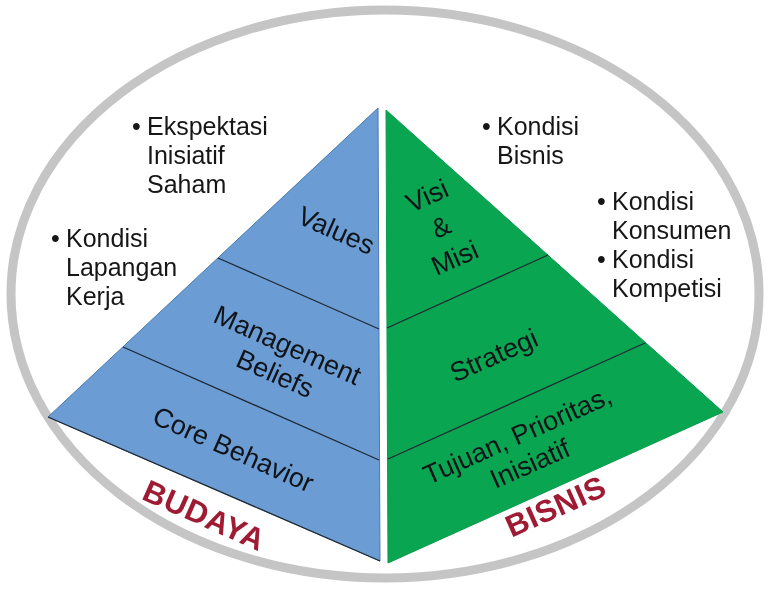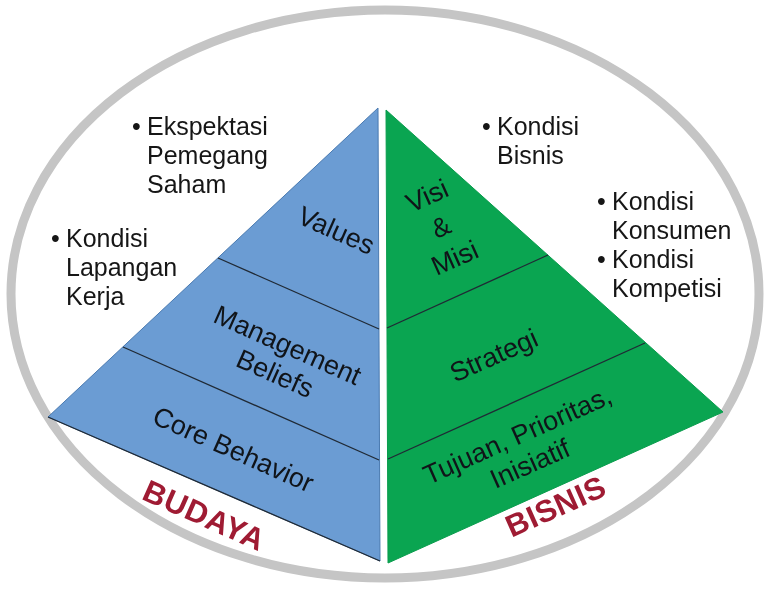--- a/index.html
+++ b/index.html
@@ -108,21 +108,21 @@
     <span>Inisiatif</span>
   </div>
 
   <div class="side-title rot-left lbl-budaya" style="color: rgb(159, 27, 51);">BUDAYA</div>
   <div class="side-title rot-right lbl-bisnis" style="color: rgb(159, 27, 51);">BISNIS</div>
 
   <div class="note note-ekspektasi">
     <div class="bullet-item">
       <span class="marker">•</span>
       <span class="btext">Ekspektasi
-Pemegang
+Inisiatif
 Saham</span>
     </div>
   </div>
 
   <div class="note note-lapangan">
     <div class="bullet-item">
       <span class="marker">•</span>
       <span class="btext">Kondisi
 Lapangan
 Kerja</span>

